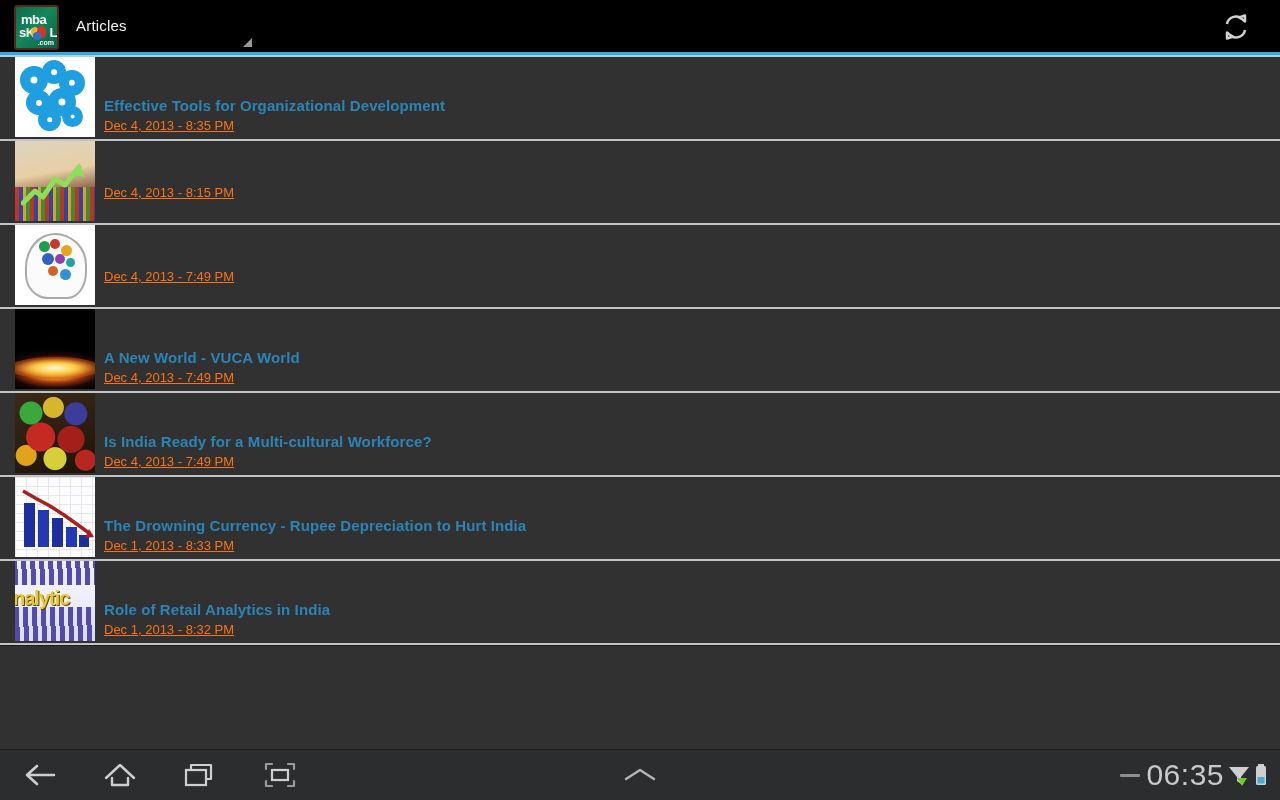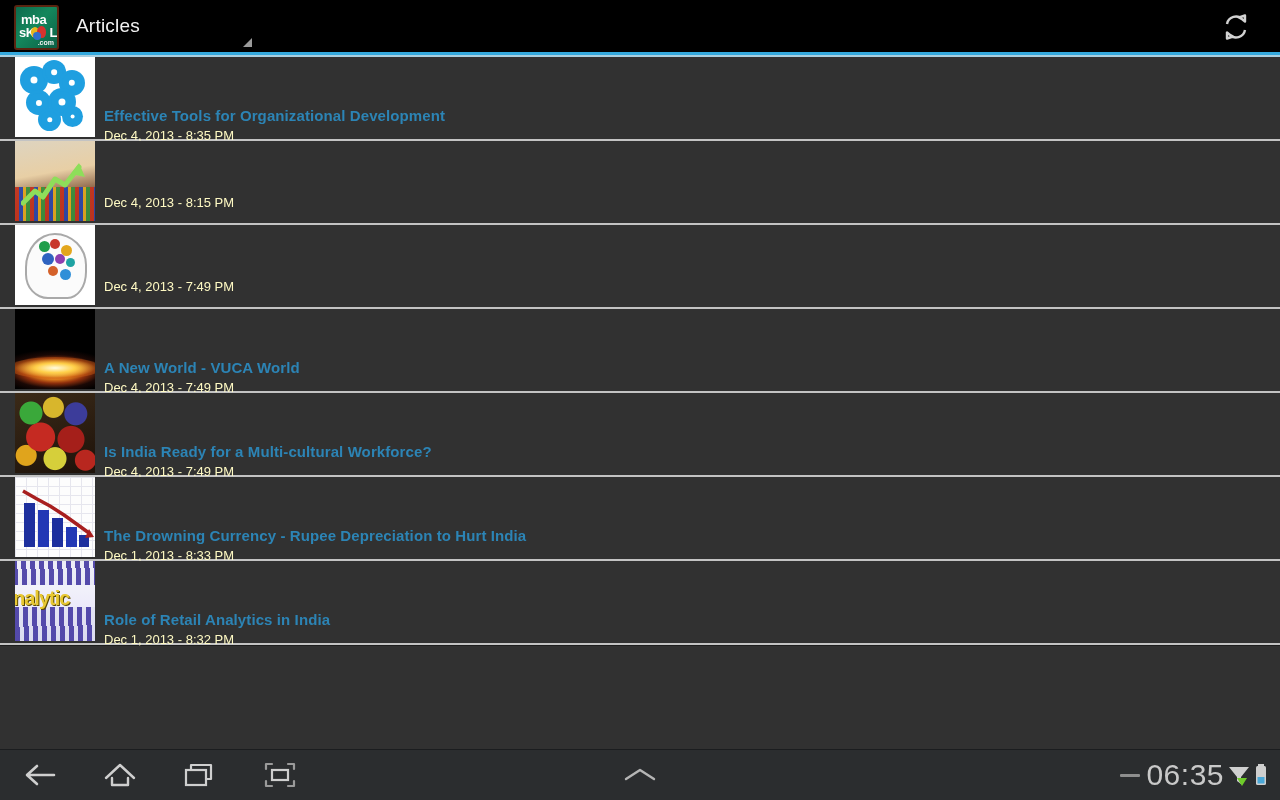--- a/index.html
+++ b/index.html
@@ -92,21 +92,21 @@
     font-weight: bold;
     color: #f2f2f2;
     line-height: 7px;
   }
 
   #action-bar-title {
     position: absolute;
     left: 76px; top: 0;
     height: 52px;
     line-height: 52px;
-    font-size: 19px;
+    font-size: 15px;
     color: #f2f2f2;
     font-weight: normal;
     letter-spacing: 0.2px;
   }
 
   #spinner-caret {
     position: absolute;
     left: 243px; top: 38px;
     width: 0; height: 0;
     border-left: 9px solid transparent;
@@ -161,35 +161,35 @@
     margin-left: 15px;
     margin-top: 0px;
     width: 80px;
     height: 80px;
     flex: 0 0 80px;
     overflow: hidden;
     background: #ffffff;
   }
   .row-text {
     margin-left: 9px;
-    padding-top: 30px;
-    margin-top: 20px;
+    padding-top: 40px;
   }
   .row-title {
     font-size: 15px;
     font-weight: bold;
     color: #2c84b5;
     letter-spacing: 0.1px;
     line-height: 17px;
   }
   .row-date {
     margin-top: 4px;
     font-size: 13px;
-    color: #fef9c3;
+    color: #f97316;
     line-height: 15px;
+    text-decoration: underline;
   }
 
   
   .tn-gears { background: #ffffff; }
   .tn-gears .g {
     position: absolute;
     border-radius: 50%;
     background: #1f9fe0;
     box-shadow: 0 0 0 3px #1f9fe0;
   }

